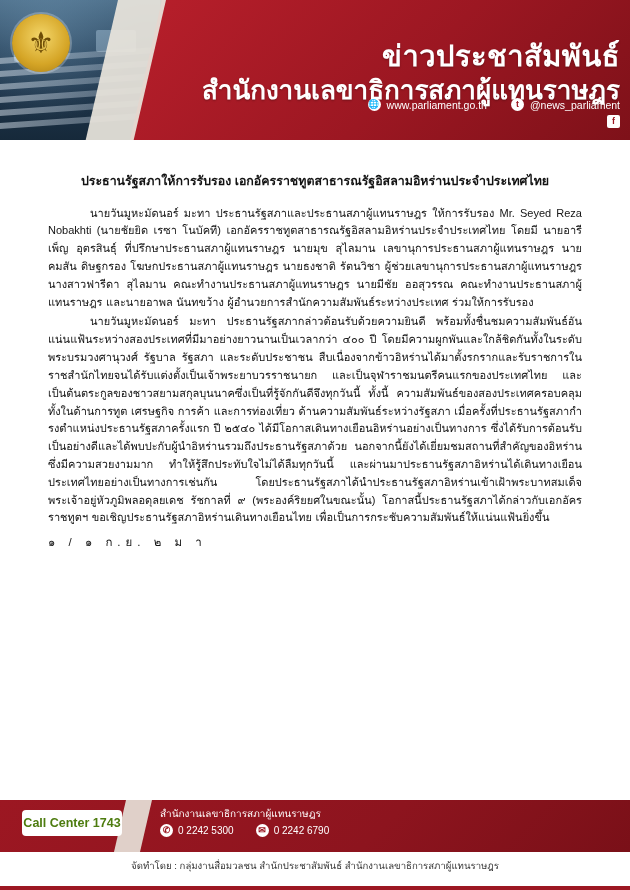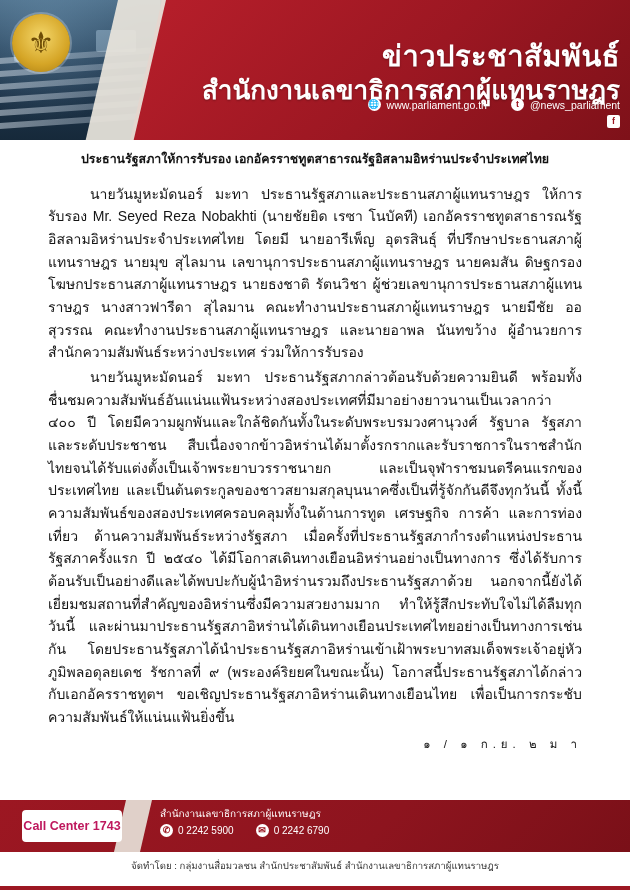--- a/index.html
+++ b/index.html
@@ -157,42 +157,42 @@
   }
   .ic.sq { border-radius: 2px; }
   .contact-sep { width: 12px; }
 
   
   .content {
     position: absolute;
     left: 0; top: 140px;
     width: 630px;
     height: 660px;
-    padding: 2px 48px 0 48px;
+    padding: 24px 48px 0 48px;
     box-sizing: border-box;
   }
   .doc-title {
     text-align: center;
     font-size: 12.4px;
     font-weight: bold;
     color: #121212;
     margin: 8px 0 14px 0;
     line-height: 1.5;
   }
   p.para {
-    font-size: 14px;
+    font-size: 11px;
     line-height: 1.62;
     margin: 0 0 2px 0;
     text-align: justify;
     text-indent: 42px;
     color: #141414;
     word-spacing: .5px;
   }
   .page-num {
-    text-align: right;
+    text-align: left;
     font-size: 11.5px;
     letter-spacing: 5px;
     margin-top: 6px;
     color: #141414;
   }
 
   
   .footer {
     position: absolute;
     left: 0; top: 800px;
@@ -210,29 +210,29 @@
     position: absolute;
     left: 120px; top: 0;
     width: 26px; height: 52px;
     background: #e8e4dc;
     transform: skewX(-13deg);
     opacity: .9;
   }
   .callcenter {
     position: absolute;
     left: 22px; top: 10px;
-    width: 100px; height: 32px;
+    width: 100px; height: 26px;
     background: #ffffff;
     border-radius: 4px;
     display: flex;
     align-items: center;
     justify-content: center;
     font-size: 12.5px;
     font-weight: bold;
-    color: #be185d;
+    color: #4d7c0f;
   }
   .footer-info {
     position: absolute;
     left: 160px; top: 7px;
     width: 450px;
     color: #ffffff;
     font-size: 10px;
     line-height: 1.45;
   }
   .footer-info .l { display: block; }
@@ -312,21 +312,21 @@
 
   <div class="footer">
     <div class="footer-band">
       <div class="footer-diag"></div>
     </div>
     <div class="callcenter">Call Center 1743</div>
     <div class="footer-info">
       <span class="l">สำนักงานเลขาธิการสภาผู้แทนราษฎร</span>
       <div class="footer-row">
         <span class="ic">✆</span>
-        <span>0 2242 5900</span>
+        <span>0 2242 5300</span>
         <span class="contact-sep"></span>
         <span class="ic">✉</span>
         <span>0 2242 6790</span>
       </div>
     </div>
     <div class="footer-credit">จัดทำโดย : กลุ่มงานสื่อมวลชน สำนักประชาสัมพันธ์ สำนักงานเลขาธิการสภาผู้แทนราษฎร</div>
   </div>
 
   <div class="bottom-line"></div>
 </div>

